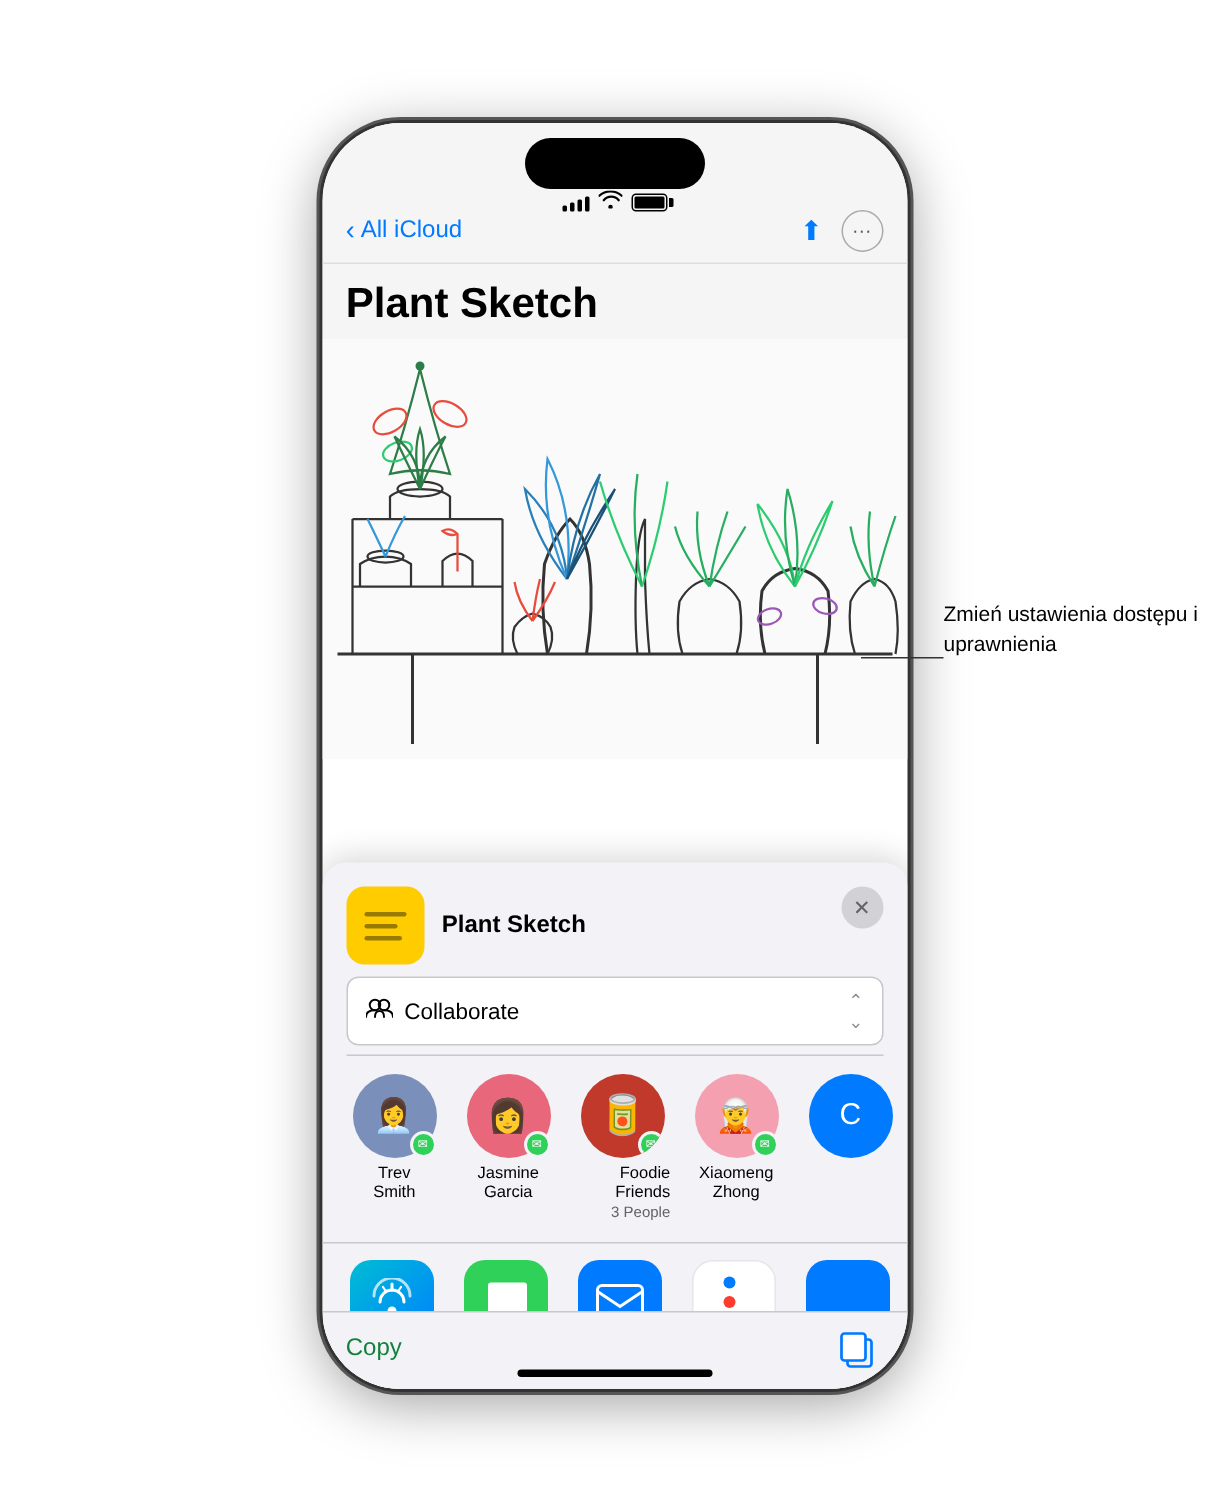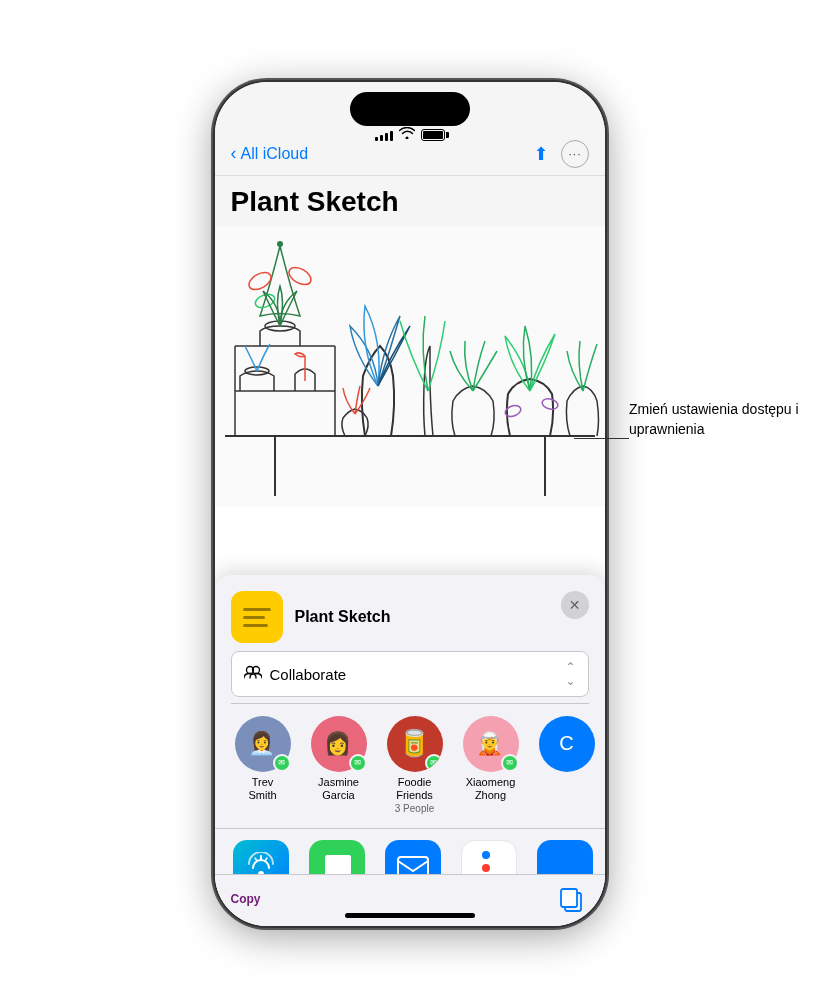--- a/index.html
+++ b/index.html
@@ -381,23 +381,23 @@
       right: 0;
       height: 52px;
       background: #f2f2f7;
       border-top: 0.5px solid #c7c7cc;
       display: flex;
       align-items: center;
       justify-content: space-between;
       padding: 0 16px 4px;
     }
     .copy-btn {
-      font-size: 12px;
-      color: #701a75;
-      font-weight: 700;
+      font-size: 16px;
+      color: #15803d;
+      font-weight: 400;
       cursor: pointer;
     }
     .copy-icon-btn {
       width: 36px;
       height: 36px;
       display: flex;
       align-items: center;
       justify-content: center;
       cursor: pointer;
     }
@@ -616,21 +616,21 @@
         <span class="person-name">Jasmine<br>Garcia</span>
       </div>
 
       <div class="person-item">
         <div class="avatar-placeholder" style="background: #c0392b; width:56px; height:56px; border-radius:50%; display:flex; align-items:center; justify-content:center; overflow:hidden;">
           <span style="font-size:26px;">🥫</span>
           <div class="message-badge">
             <span style="font-size:8px; color:#fff;">✉</span>
           </div>
         </div>
-        <span class="person-name" style="text-align:center; font-size:11px;">Foodie Friends<br><span style="color:#636366; font-size:10px;">3 People</span></span>
+        <span class="person-name" style="text-align:right; font-size:11px;">Foodie Friends<br><span style="color:#636366; font-size:10px;">3 People</span></span>
       </div>
 
       <div class="person-item">
         <div class="avatar-placeholder" style="background: #f4a0b0; width:56px; height:56px; border-radius:50%; display:flex; align-items:center; justify-content:center;">
           <span style="font-size:22px;">🧝</span>
           <div class="message-badge">
             <span style="font-size:8px; color:#fff;">✉</span>
           </div>
         </div>
         <span class="person-name">Xiaomeng<br>Zhong</span>

